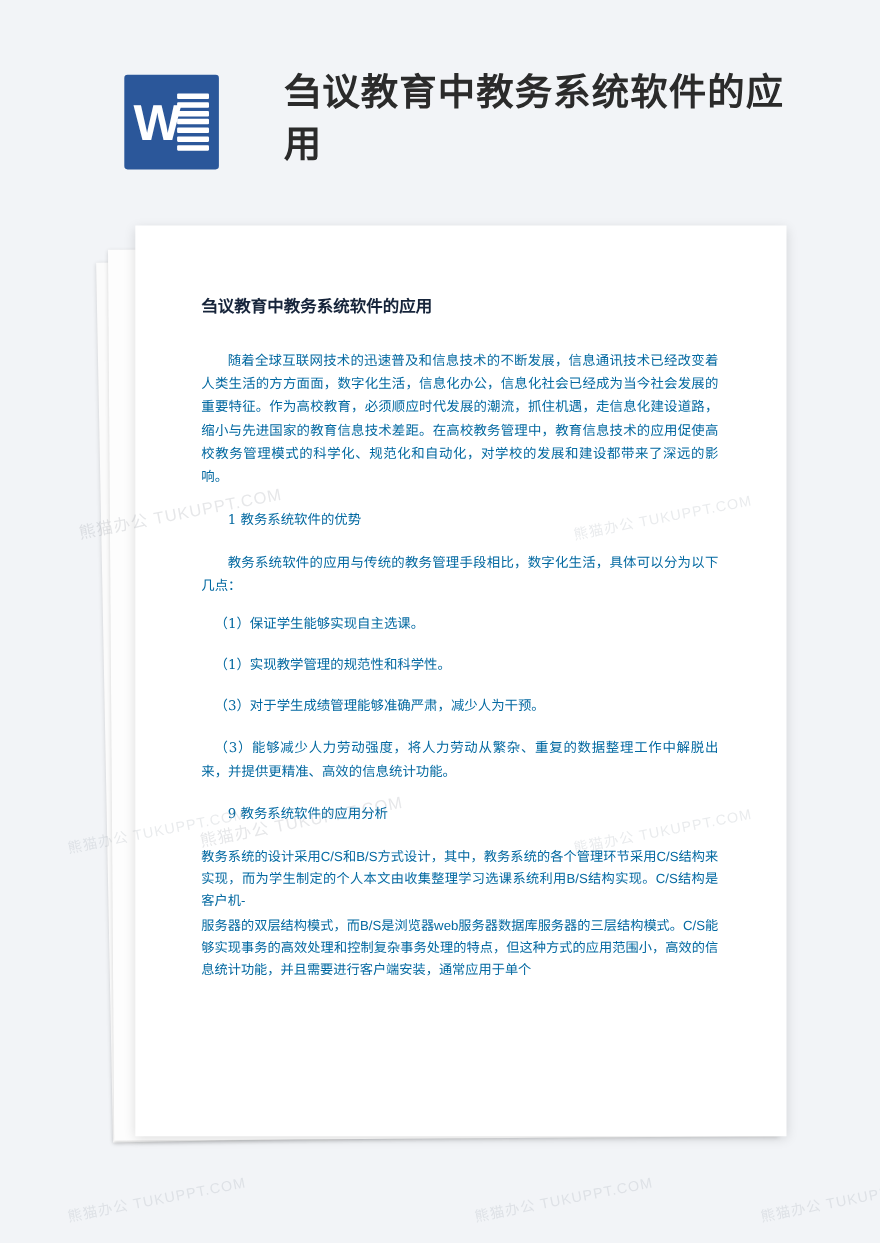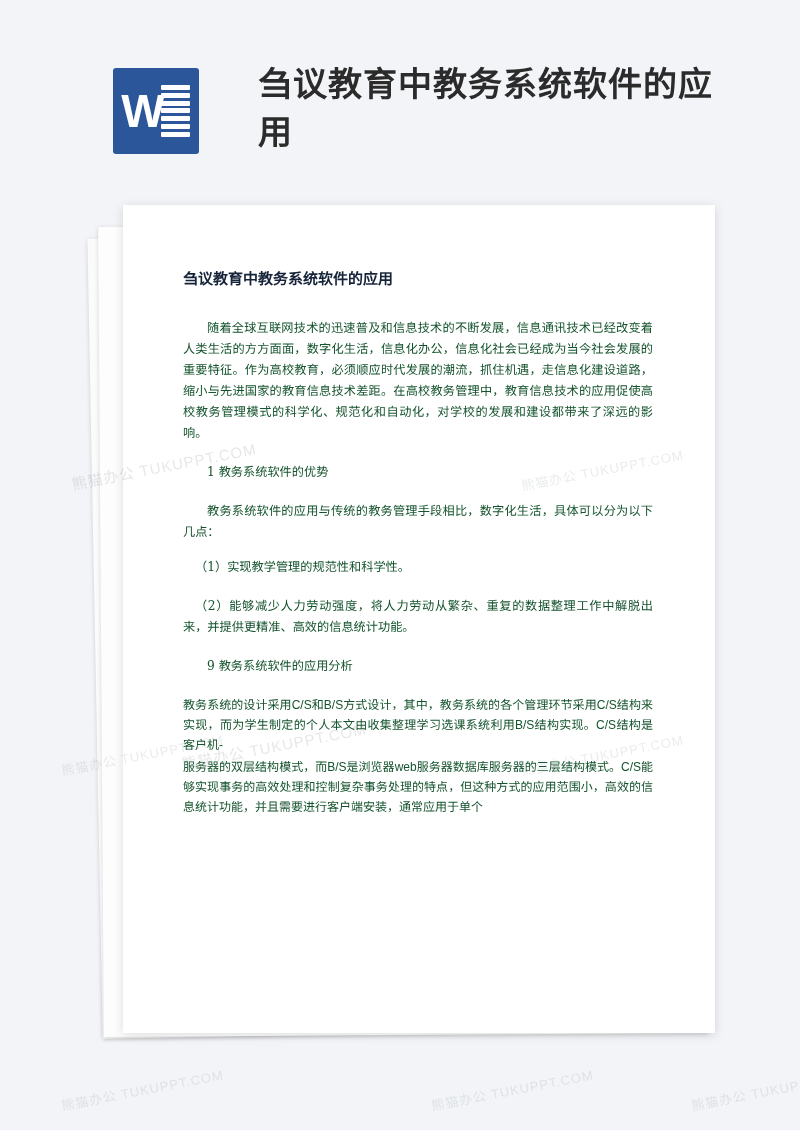--- a/index.html
+++ b/index.html
@@ -125,21 +125,21 @@
     font-weight: bold;
     color: #16243a;
     margin-bottom: 30px;
     font-family: "DejaVu Sans", sans-serif;
   }
   .page-body p {
     margin: 0 0 14px 0;
     font-size: 12.2px;
     line-height: 21px;
     text-align: justify;
-    color: #14532d;
+    color: #0369a1;
   }
   .page-body p.indent {
     text-indent: 24px;
   }
   .page-body p.heading-num {
     text-indent: 24px;
     margin-top: 18px;
     margin-bottom: 18px;
   }
   .page-body p.gap {
@@ -194,22 +194,24 @@
 
 <div class="stack">
   <div class="sheet back2"></div>
   <div class="sheet back1"></div>
   <div class="sheet front">
     <div class="page-body">
       <div class="h1">刍议教育中教务系统软件的应用</div>
       <p class="indent">随着全球互联网技术的迅速普及和信息技术的不断发展，信息通讯技术已经改变着人类生活的方方面面，数字化生活，信息化办公，信息化社会已经成为当今社会发展的重要特征。作为高校教育，必须顺应时代发展的潮流，抓住机遇，走信息化建设道路，缩小与先进国家的教育信息技术差距。在高校教务管理中，教育信息技术的应用促使高校教务管理模式的科学化、规范化和自动化，对学校的发展和建设都带来了深远的影响。</p>
       <p class="heading-num">1 教务系统软件的优势</p>
       <p class="indent">教务系统软件的应用与传统的教务管理手段相比，数字化生活，具体可以分为以下几点：</p>
+      <p class="list">（1）保证学生能够实现自主选课。</p>
       <p class="list">（1）实现教学管理的规范性和科学性。</p>
-      <p class="list gap">（2）能够减少人力劳动强度，将人力劳动从繁杂、重复的数据整理工作中解脱出来，并提供更精准、高效的信息统计功能。</p>
+      <p class="list">（3）对于学生成绩管理能够准确严肃，减少人为干预。</p>
+      <p class="list gap">（3）能够减少人力劳动强度，将人力劳动从繁杂、重复的数据整理工作中解脱出来，并提供更精准、高效的信息统计功能。</p>
       <p class="heading-num">9 教务系统软件的应用分析</p>
       <p class="sans">教务系统的设计采用C/S和B/S方式设计，其中，教务系统的各个管理环节采用C/S结构来实现，而为学生制定的个人本文由收集整理学习选课系统利用B/S结构实现。C/S结构是客户机-</p>
       <p class="sans">服务器的双层结构模式，而B/S是浏览器web服务器数据库服务器的三层结构模式。C/S能够实现事务的高效处理和控制复杂事务处理的特点，但这种方式的应用范围小，高效的信息统计功能，并且需要进行客户端安装，通常应用于单个</p>
     </div>
   </div>
 </div>
 
 <div class="wm big" style="left:70px; top:455px;">熊猫办公 TUKUPPT.COM</div>
 <div class="wm big" style="left:180px; top:735px;">熊猫办公 TUKUPPT.COM</div>
 <div class="wm" style="left:60px; top:745px;">熊猫办公 TUKUPPT.COM</div>

